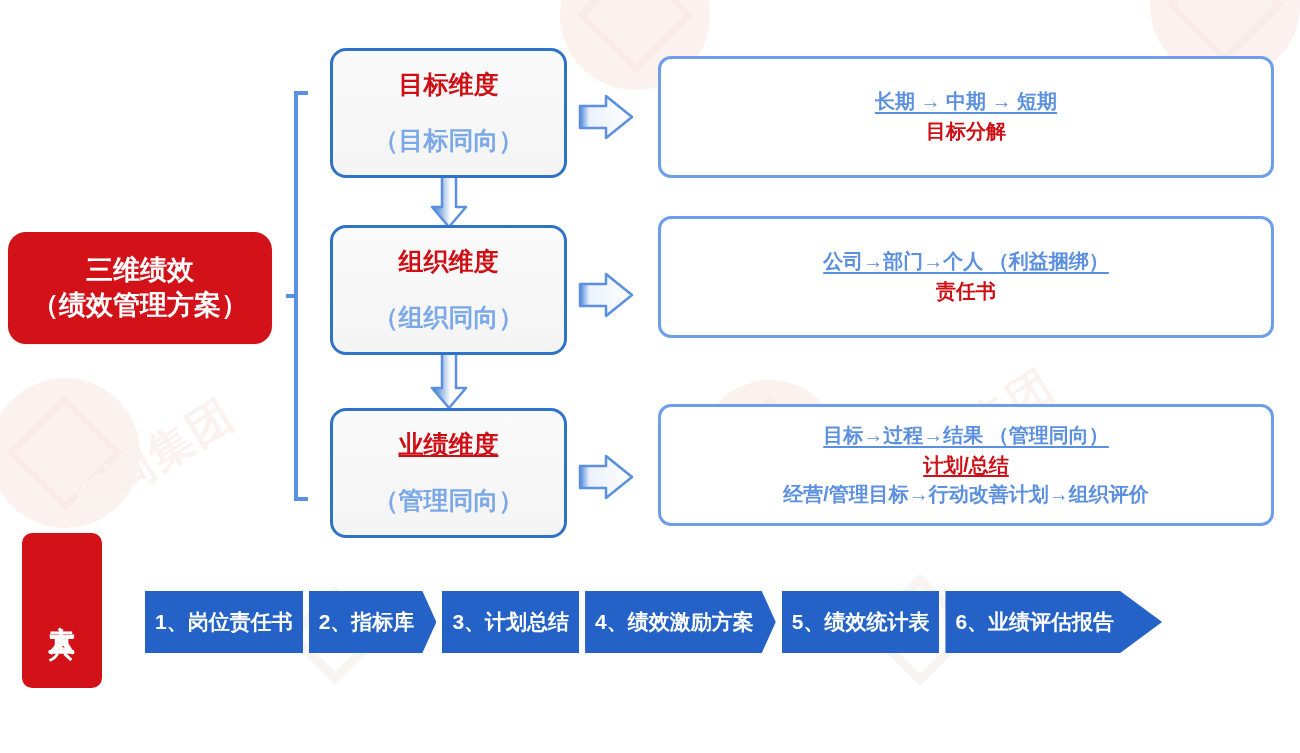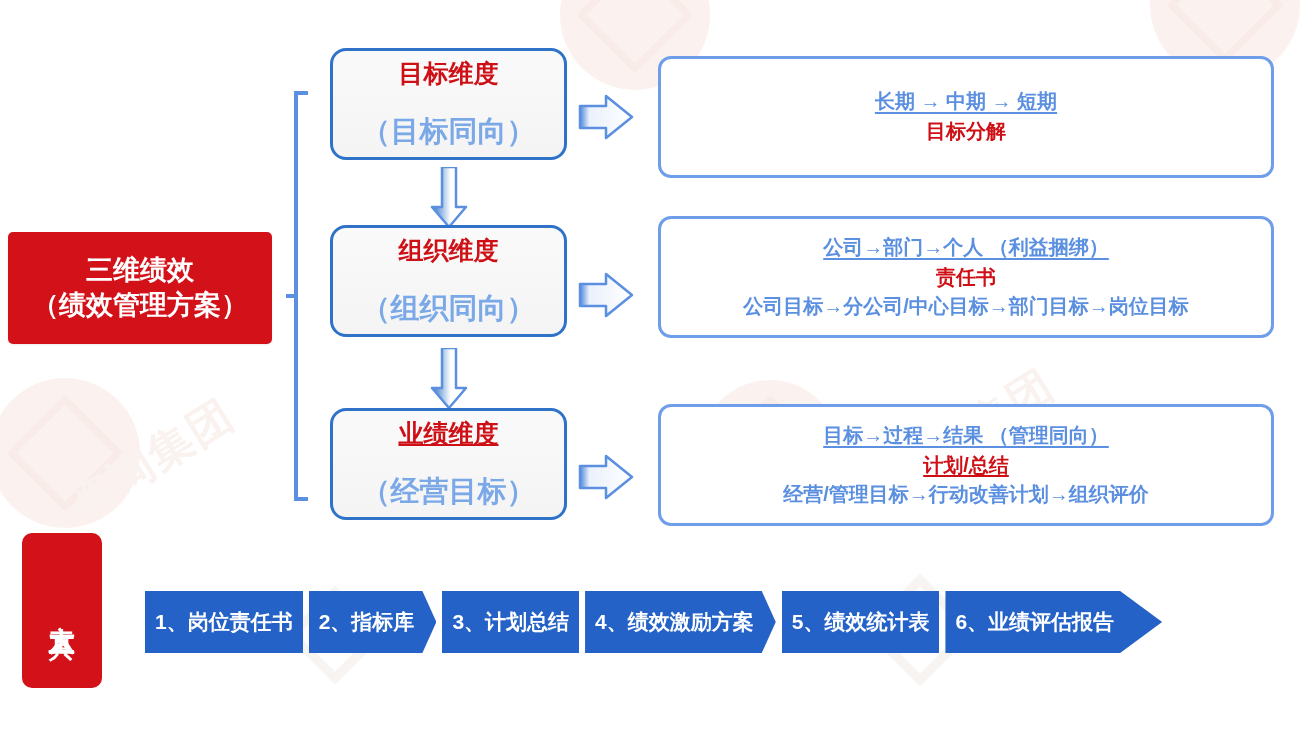--- a/index.html
+++ b/index.html
@@ -52,21 +52,21 @@
   }
 
   
   #master-block {
     position: absolute;
     left: 8px;
     top: 232px;
     width: 264px;
     height: 112px;
     background: #D31119;
-    border-radius: 5px;
+    border-radius: 18px;
     color: #ffffff;
     display: flex;
     flex-direction: column;
     align-items: center;
     justify-content: center;
     font-weight: bold;
     font-size: 27px;
     line-height: 1.28;
     z-index: 5;
     box-shadow: 0 1px 2px rgba(0,0,0,0.08);
@@ -80,42 +80,42 @@
     width: 28px;
     height: 412px;
     z-index: 4;
   }
 
   
   .dim-box {
     position: absolute;
     left: 330px;
     width: 237px;
-    height: 112px;
+    height: 130px;
     border: 3px solid #2E73C8;
     border-radius: 16px;
     background: linear-gradient(180deg,#fafafa 0%,#f4f4f4 100%);
     display: flex;
     flex-direction: column;
     align-items: center;
     justify-content: center;
     z-index: 5;
     gap: 24px;
   }
   .dim-title {
     color: #CE1016;
     font-weight: bold;
     font-size: 25px;
     line-height: 1.25;
   }
   .dim-title.ul { text-decoration: underline; text-underline-offset: 2px; }
   .dim-sub {
     color: #7BA9E8;
     font-weight: bold;
-    font-size: 29px;
+    font-size: 25px;
     line-height: 1.3;
   }
   #dim-0 { top: 48px; }
   #dim-1 { top: 225px; }
   #dim-2 { top: 408px; }
 
   
   .v-arrow {
     position: absolute;
     left: 414px;
@@ -268,21 +268,21 @@
     <div class="dim-sub">（目标同向）</div>
   </div>
 
   <div class="dim-box" id="dim-1">
     <div class="dim-title">组织维度</div>
     <div class="dim-sub">（组织同向）</div>
   </div>
 
   <div class="dim-box" id="dim-2">
     <div class="dim-title ul">业绩维度</div>
-    <div class="dim-sub">（经营目标）</div>
+    <div class="dim-sub">（管理同向）</div>
   </div>
 
   <svg class="v-arrow" id="v-arrow-0" viewBox="0 0 70 62">
     <defs>
       <linearGradient id="vg0" x1="0" y1="0" x2="1" y2="0">
         <stop offset="0%" stop-color="#2E73C8"></stop>
         <stop offset="55%" stop-color="#ffffff"></stop>
         <stop offset="100%" stop-color="#ffffff"></stop>
       </linearGradient>
     </defs>
@@ -310,21 +310,20 @@
   </svg>
 
   <div class="detail-box" id="detail-0">
     <div class="d-line1">长期 → 中期 →  短期</div>
     <div class="d-line2">目标分解</div>
   </div>
 
   <div class="detail-box" id="detail-1">
     <div class="d-line1">公司→部门→个人 （利益捆绑）</div>
     <div class="d-line2">责任书</div>
-    <div class="d-line3">公司目标→分公司/中心目标→部门目标→岗位目标</div>
   </div>
 
   <div class="detail-box" id="detail-2">
     <div class="d-line1">目标→过程→结果 （管理同向）</div>
     <div class="d-line2 ul">计划/总结</div>
     <div class="d-line3">经营/管理目标→行动改善计划→组织评价</div>
   </div>
 
   <div id="tools-label">六大工具</div>
 

